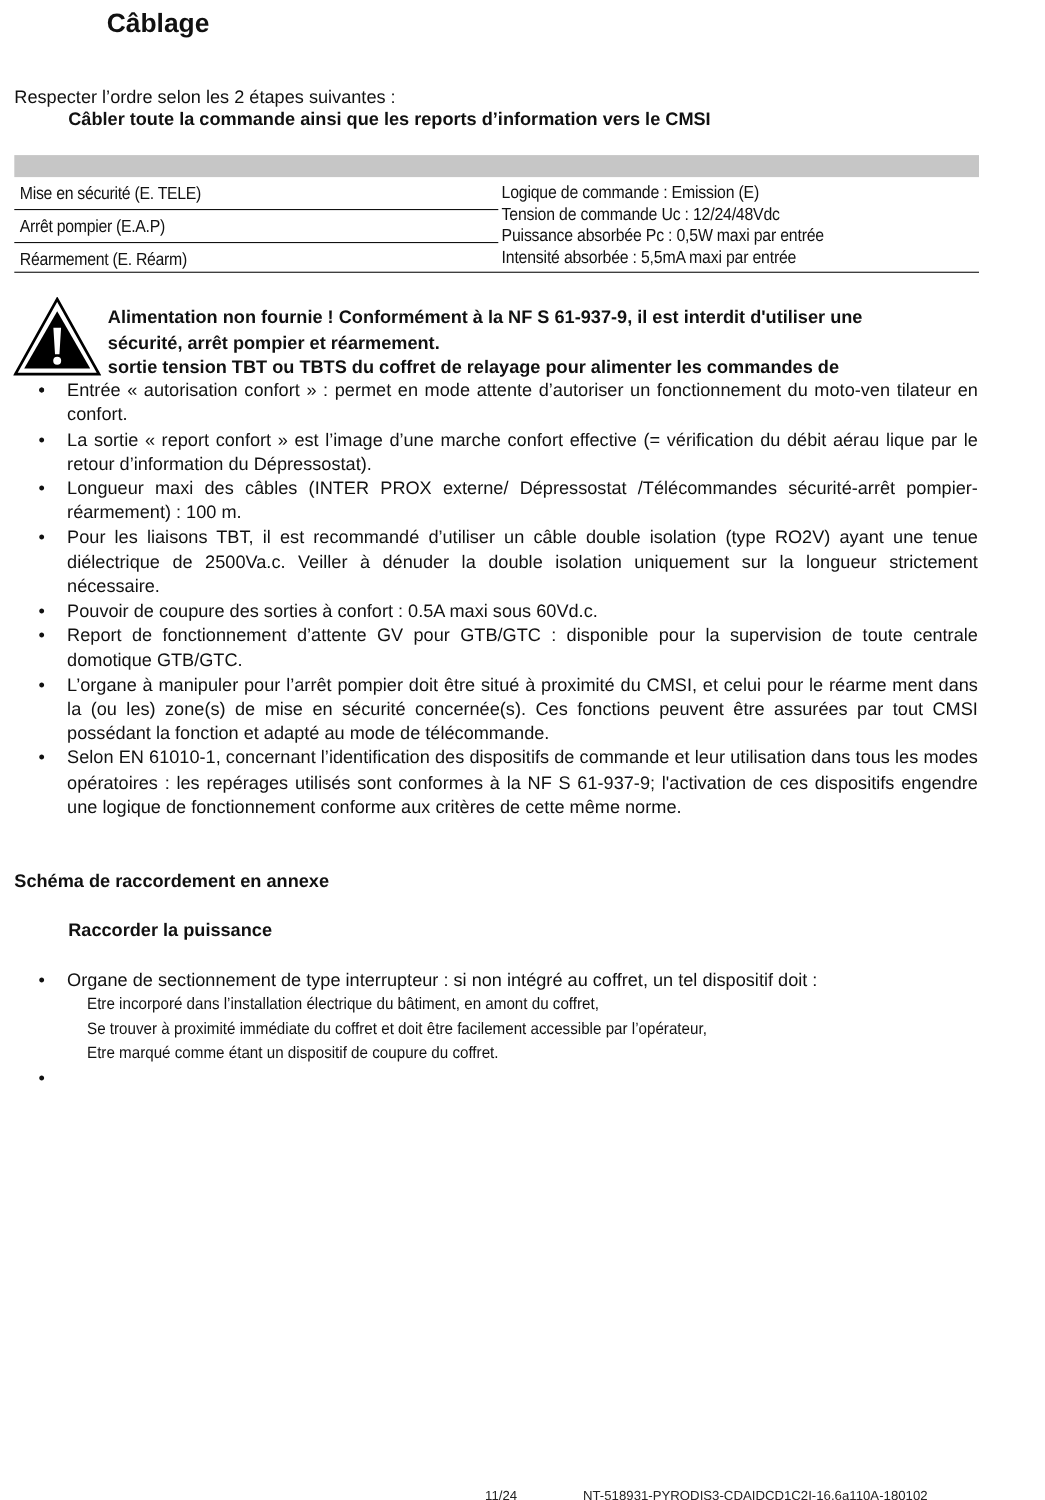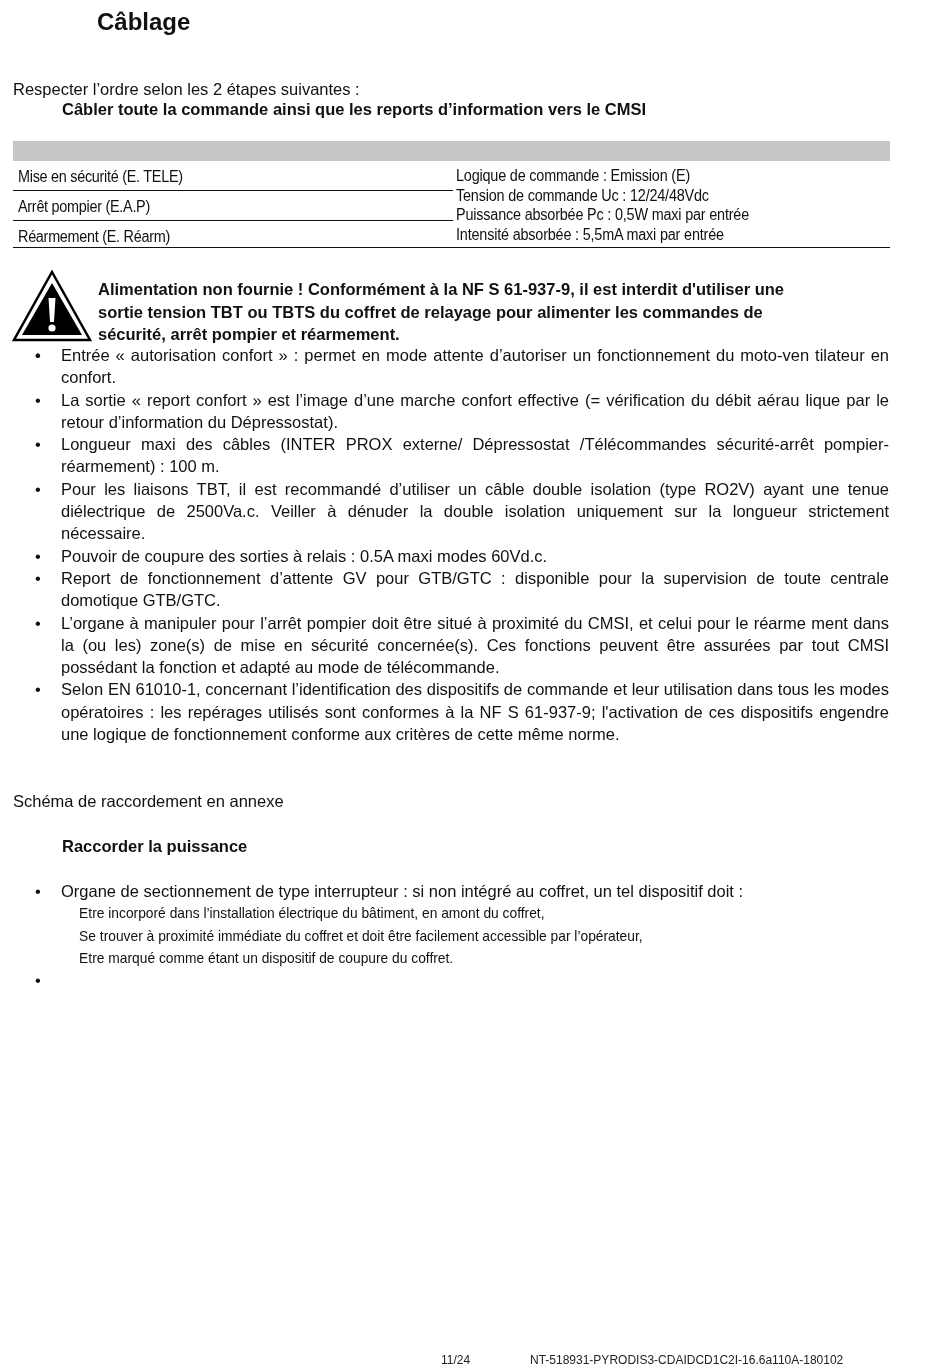--- a/index.html
+++ b/index.html
@@ -18,21 +18,21 @@
   .tbl-left .row span { position: absolute; left: 5px; bottom: 4px; letter-spacing: -0.3px; transform: scaleX(0.9); transform-origin: left; }
   .tbl-right { position: absolute; left: 456px; top: 166px; font-size: 16px; line-height: 19.5px; }
   .tbl-right div { transform: scaleX(0.9); transform-origin: left; white-space: nowrap; letter-spacing: -0.2px; }
   .tbl-bottom { position: absolute; left: 13px; top: 247px; width: 877px; border-bottom: 1.5px solid #111; }
   .warn-icon { position: absolute; left: 12px; top: 270px; width: 80px; height: 72px; }
   .warn-text { position: absolute; left: 98px; top: 278px; width: 800px; font-weight: bold; font-size: 16.5px; line-height: 22.5px; }
   .bullets { position: absolute; left: 0; top: 344px; width: 950px; font-size: 16.5px; line-height: 22.3px; }
   .bullet { position: relative; padding-left: 61px; width: 828px; text-align: justify; }
   .bullet .dot { position: absolute; left: 35px; top: 0; }
   .subline { padding-left: 86px; font-size: 15px; line-height: 22.3px; transform: scaleX(0.92); transform-origin: left; white-space: nowrap; }
-  .annex { position: absolute; left: 13px; top: 792px; font-weight: normal; font-size: 16.5px; }
+  .annex { position: absolute; left: 13px; top: 792px; font-weight: bold; font-size: 16.5px; }
   .footer { position: absolute; top: 1353px; font-size: 12px; color: #222; }
 </style>
 </head>
 <body>
 
 <div class="abs title">Câblage</div>
 <div class="abs intro">Respecter l’ordre selon les 2 étapes suivantes :</div>
 <div class="abs step" style="top:100px">Câbler toute la commande ainsi que les reports d’information vers le CMSI</div>
 
 <div class="table-header"></div>
@@ -56,31 +56,31 @@
 <div class="tbl-bottom"></div>
 
 <svg class="warn-icon" viewBox="0 0 80 72">
   <polygon points="40,2 78,70 2,70" fill="#fff" stroke="#000" stroke-width="2.5"></polygon>
   <polygon points="40,13 70,65 10,65" fill="#000"></polygon>
   <path d="M36.5 28 L43.5 28 L42 52 L38 52 Z" fill="#fff"></path>
   <circle cx="40" cy="58" r="3.6" fill="#fff"></circle>
 </svg>
 <div class="warn-text">
   <div>Alimentation non fournie ! Conformément à la NF S 61-937-9, il est interdit d'utiliser une</div>
+  <div>sécurité, arrêt pompier et réarmement.</div>
   <div>sortie tension TBT ou TBTS du coffret de relayage pour alimenter les commandes de</div>
-  <div>sécurité, arrêt pompier et réarmement.</div>
 </div>
 
 <div class="bullets">
   <div class="bullet"><span class="dot">•</span></div>
   <div class="bullet"><span class="dot">•</span><span>Entrée « autorisation confort » : permet en mode attente d’autoriser un fonctionnement du moto-ven tilateur en confort.</span></div>
   <div class="bullet"><span class="dot">•</span><span>La sortie « report confort » est l’image d’une marche confort effective (= vérification du débit aérau lique par le retour d’information du Dépressostat).</span></div>
   <div class="bullet"><span class="dot">•</span><span>Longueur maxi des câbles (INTER PROX externe/ Dépressostat /Télécommandes sécurité-arrêt pompier-réarmement) : 100 m.</span></div>
   <div class="bullet"><span class="dot">•</span><span>Pour les liaisons TBT, il est recommandé d’utiliser un câble double isolation (type RO2V) ayant une tenue diélectrique de 2500Va.c. Veiller à dénuder la double isolation uniquement sur la longueur strictement nécessaire.</span></div>
-  <div class="bullet"><span class="dot">•</span><span>Pouvoir de coupure des sorties à relais : 0.5A maxi modes 60Vd.c.</span></div>
+  <div class="bullet"><span class="dot">•</span><span>Pouvoir de coupure des sorties à confort : 0.5A maxi sous 60Vd.c.</span></div>
   <div class="bullet"><span class="dot">•</span><span>Report de fonctionnement d’attente GV pour GTB/GTC : disponible pour la supervision de toute centrale domotique GTB/GTC.</span></div>
   <div class="bullet"><span class="dot">•</span><span>L’organe à manipuler pour l’arrêt pompier doit être situé à proximité du CMSI, et celui pour le réarme ment dans la (ou les) zone(s) de mise en sécurité concernée(s). Ces fonctions peuvent être assurées par tout CMSI possédant la fonction et adapté au mode de télécommande.</span></div>
   <div class="bullet"><span class="dot">•</span><span>Selon EN 61010-1, concernant l’identification des dispositifs de commande et leur utilisation dans tous les modes opératoires : les repérages utilisés sont conformes à la NF S 61-937-9; l'activation de ces dispositifs engendre une logique de fonctionnement conforme aux critères de cette même norme.</span></div>
 </div>
 
 <div class="annex">Schéma de raccordement en annexe</div>
 <div class="abs step" style="top:837px">Raccorder la puissance</div>
 
 <div class="bullets" style="top:880px">
   <div class="bullet"><span class="dot">•</span><span>Organe de sectionnement de type interrupteur : si non intégré au coffret, un tel dispositif doit :</span></div>

